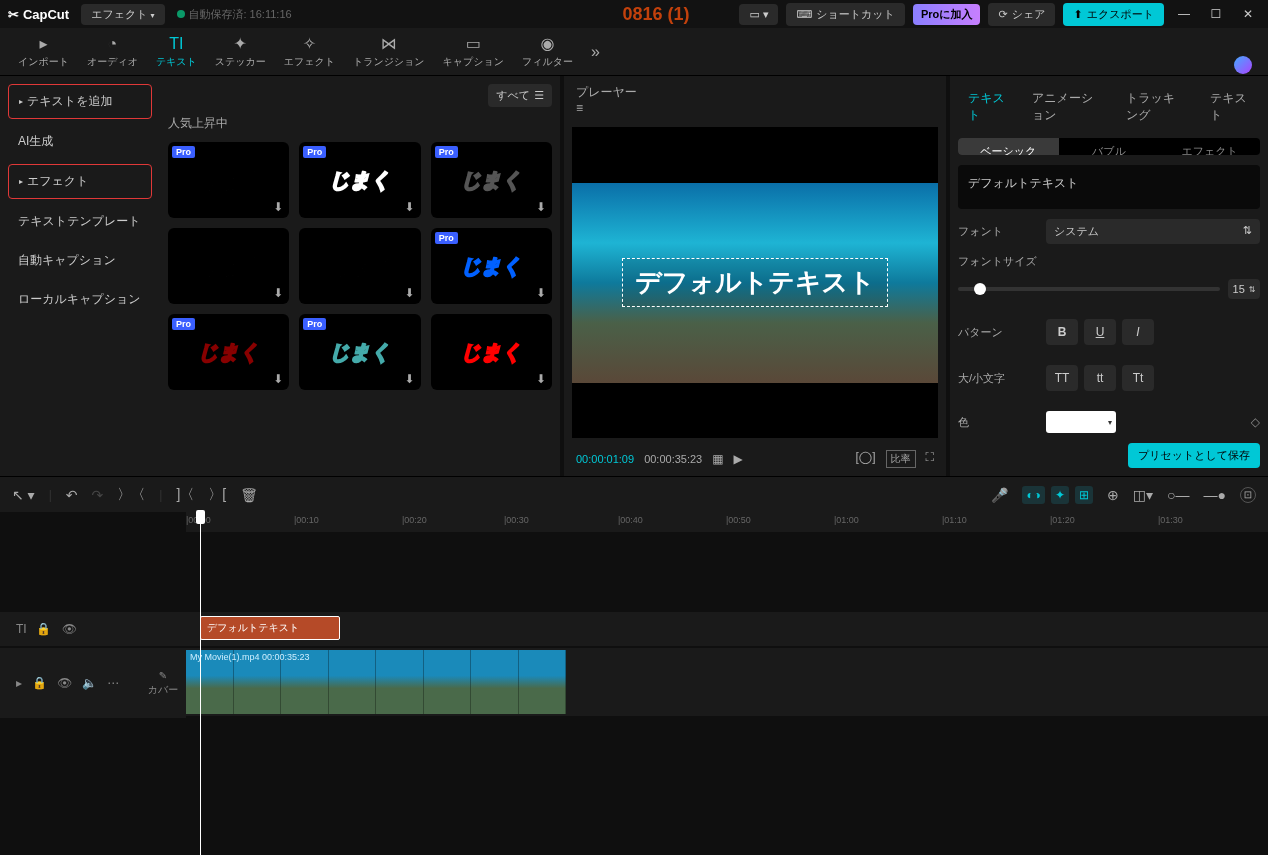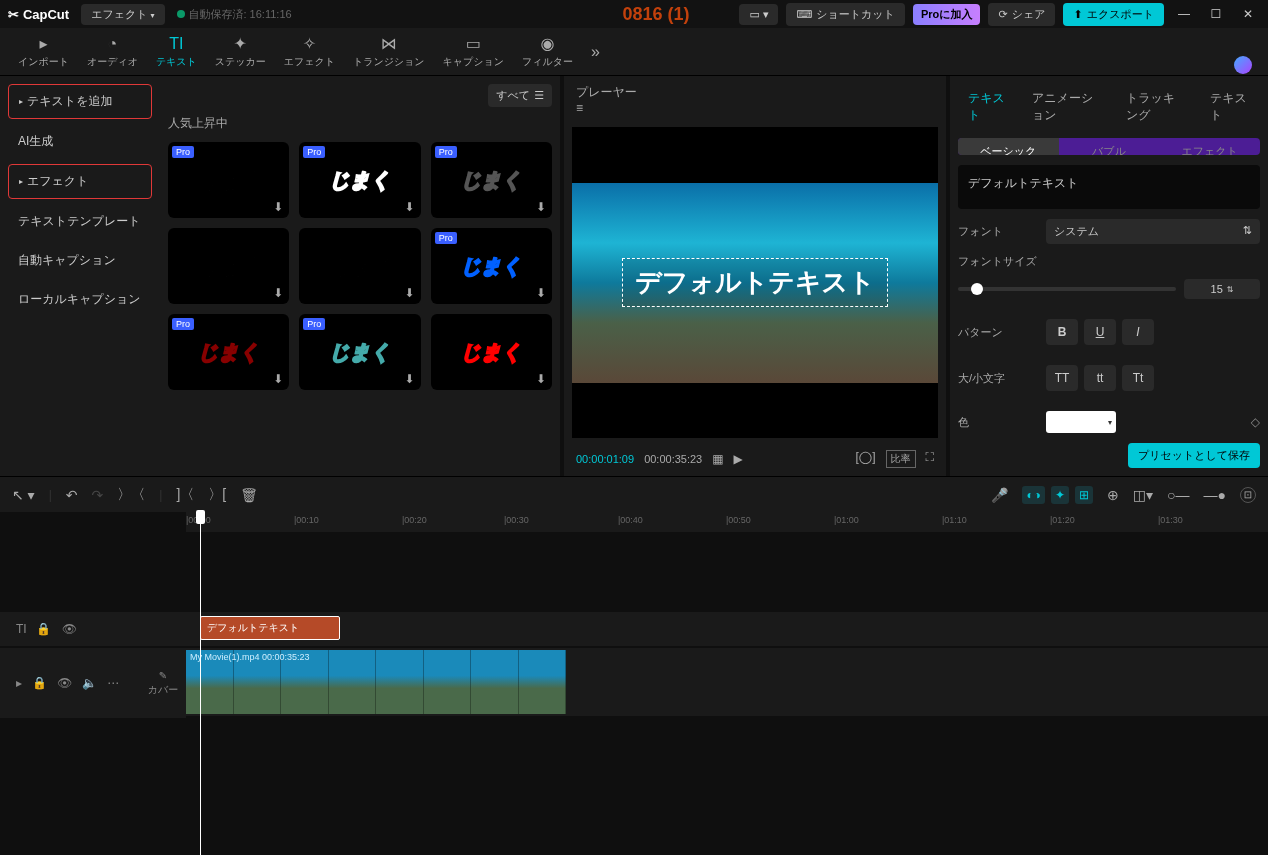--- a/index.html
+++ b/index.html
@@ -30,50 +30,50 @@
 .sidebar-item.highlighted { border: 1.5px solid #e03838; }
 .sidebar-item .chevron { font-size: 8px; }
 
 .content { flex: 1; padding: 8px; }
 .content-header { display: flex; justify-content: flex-end; margin-bottom: 8px; }
 .filter-btn { background: #2a2a2a; padding: 4px 8px; border-radius: 4px; font-size: 11px; display: flex; align-items: center; gap: 4px; cursor: pointer; }
 .section-title { font-size: 12px; color: #aaa; margin-bottom: 10px; }
 .grid { display: grid; grid-template-columns: repeat(3, 1fr); gap: 10px; }
 .preset { background: #000; border-radius: 6px; height: 76px; position: relative; display: flex; align-items: center; justify-content: center; cursor: pointer; }
 .preset-text { font-weight: 900; font-size: 20px; font-style: italic; }
-.pro-badge { position: absolute; top: 4px; left: 4px; background: #3a5fff; color: #fff; font-size: 9px; padding: 1px 4px; border-radius: 2px; font-weight: normal; }
+.pro-badge { position: absolute; top: 4px; left: 4px; background: #3a5fff; color: #fff; font-size: 9px; padding: 1px 4px; border-radius: 2px; font-weight: bold; }
 .dl-icon { position: absolute; bottom: 4px; right: 6px; color: #aaa; font-size: 12px; }
 
 .player-panel { flex: 1; background: #1a1a1a; margin: 0 4px; display: flex; flex-direction: column; }
 .player-header { padding: 8px 12px; font-size: 12px; color: #aaa; display: flex; justify-content: space-between; flex-direction: column; }
 .player-viewport { flex: 1; background: #000; margin: 4px 8px; position: relative; display: flex; align-items: center; justify-content: center; }
 .video-preview { width: 100%; height: 200px; background: linear-gradient(180deg, #0a6fa8 0%, #1eb4d4 30%, #0e7a9c 50%, #4a6048 70%, #5a4838 100%); position: relative; display: flex; align-items: center; justify-content: center;}
 .text-overlay { background: rgba(0,0,0,0.1); border: 1px dashed #fff; padding: 6px 12px; color: #fff; font-size: 26px; font-weight: bold; position: relative; }
 .player-controls { padding: 8px 12px; display: flex; align-items: center; gap: 10px; }
 .timecode { color: #00c8d6; font-size: 11px; }
 .timecode.dur { color: #aaa; }
 .player-controls .spacer { flex: 1; }
 .player-controls .right-ctrls { display: flex; gap: 10px; }
 .ctrl-icon { cursor: pointer; color: #aaa; }
 
 .right-panel { width: 318px; background: #1a1a1a; padding: 8px; display: flex; flex-direction: column; }
 .rp-tabs { display: flex; gap: 4px; margin-bottom: 8px; }
 .rp-tab { padding: 6px 10px; font-size: 12px; cursor: pointer; color: #aaa; }
 .rp-tab.active { color: #00c8d6; }
-.rp-subtabs { display: flex; gap: 0; margin-bottom: 10px; background: #4c1d95; border-radius: 4px; overflow: hidden; }
+.rp-subtabs { display: flex; gap: 0; margin-bottom: 10px; background: #000000; border-radius: 4px; overflow: hidden; }
 .rp-subtab { flex: 1; padding: 6px; text-align: center; font-size: 11px; cursor: pointer; color: #888; }
 .rp-subtab.active { background: #3a3a3a; color: #fff; }
 .textarea { background: #0a0a0a; border: none; color: #ccc; padding: 10px; width: 100%; height: 60px; border-radius: 4px; resize: none; font-size: 12px; }
 .circle-btn { position: absolute; right: 16px; margin-top: -28px; width: 18px; height: 18px; border-radius: 50%; background: linear-gradient(135deg,#4af,#a4f); cursor: pointer; }
 .prop-row { display: flex; align-items: center; margin: 10px 0; gap: 8px; }
 .prop-label { width: 80px; font-size: 11px; color: #aaa; }
 .select { flex: 1; background: #2a2a2a; padding: 5px 8px; border-radius: 4px; font-size: 11px; display: flex; justify-content: space-between; cursor: pointer; }
 .slider { flex: 1; height: 4px; background: #333; border-radius: 2px; position: relative; }
 .slider-thumb { position: absolute; left: 6%; top: -4px; width: 12px; height: 12px; background: #fff; border-radius: 50%; }
-.num-input { width: 76px; background: #2a2a2a; padding: 4px; text-align: right; border-radius: 4px; font-size: 11px; display:flex; justify-content:center; align-items:center; gap:4px;}
+.num-input { width: 32px; background: #2a2a2a; padding: 4px; text-align: right; border-radius: 4px; font-size: 11px; display:flex; justify-content:center; align-items:center; gap:4px;}
 .btn-group { display: flex; gap: 6px; }
 .fmt-btn { background: #2a2a2a; width: 32px; height: 26px; display: flex; align-items: center; justify-content: center; border-radius: 4px; cursor: pointer; font-size: 12px; }
 .color-swatch { width: 70px; height: 22px; background: #fff; border-radius: 3px; cursor: pointer; display:flex; align-items:center; justify-content:flex-end; padding-right:4px;}
 .save-preset { background: #00c8d6; color: #000; padding: 5px 10px; border-radius: 4px; font-size: 11px; align-self: flex-end; margin-top: auto; cursor: pointer; }
 
 .timeline-toolbar { height: 36px; background: #1a1a1a; border-top: 1px solid #000; display: flex; align-items: center; padding: 0 12px; gap: 14px; }
 .timeline-toolbar .spacer { flex: 1; }
 .tb-icon { cursor: pointer; color: #aaa; font-size: 14px; }
 .tb-group { display: flex; gap: 6px; }
 .tb-group .cyan { color: #00c8d6; background:#1a3438; padding:2px 4px; border-radius:3px;}

